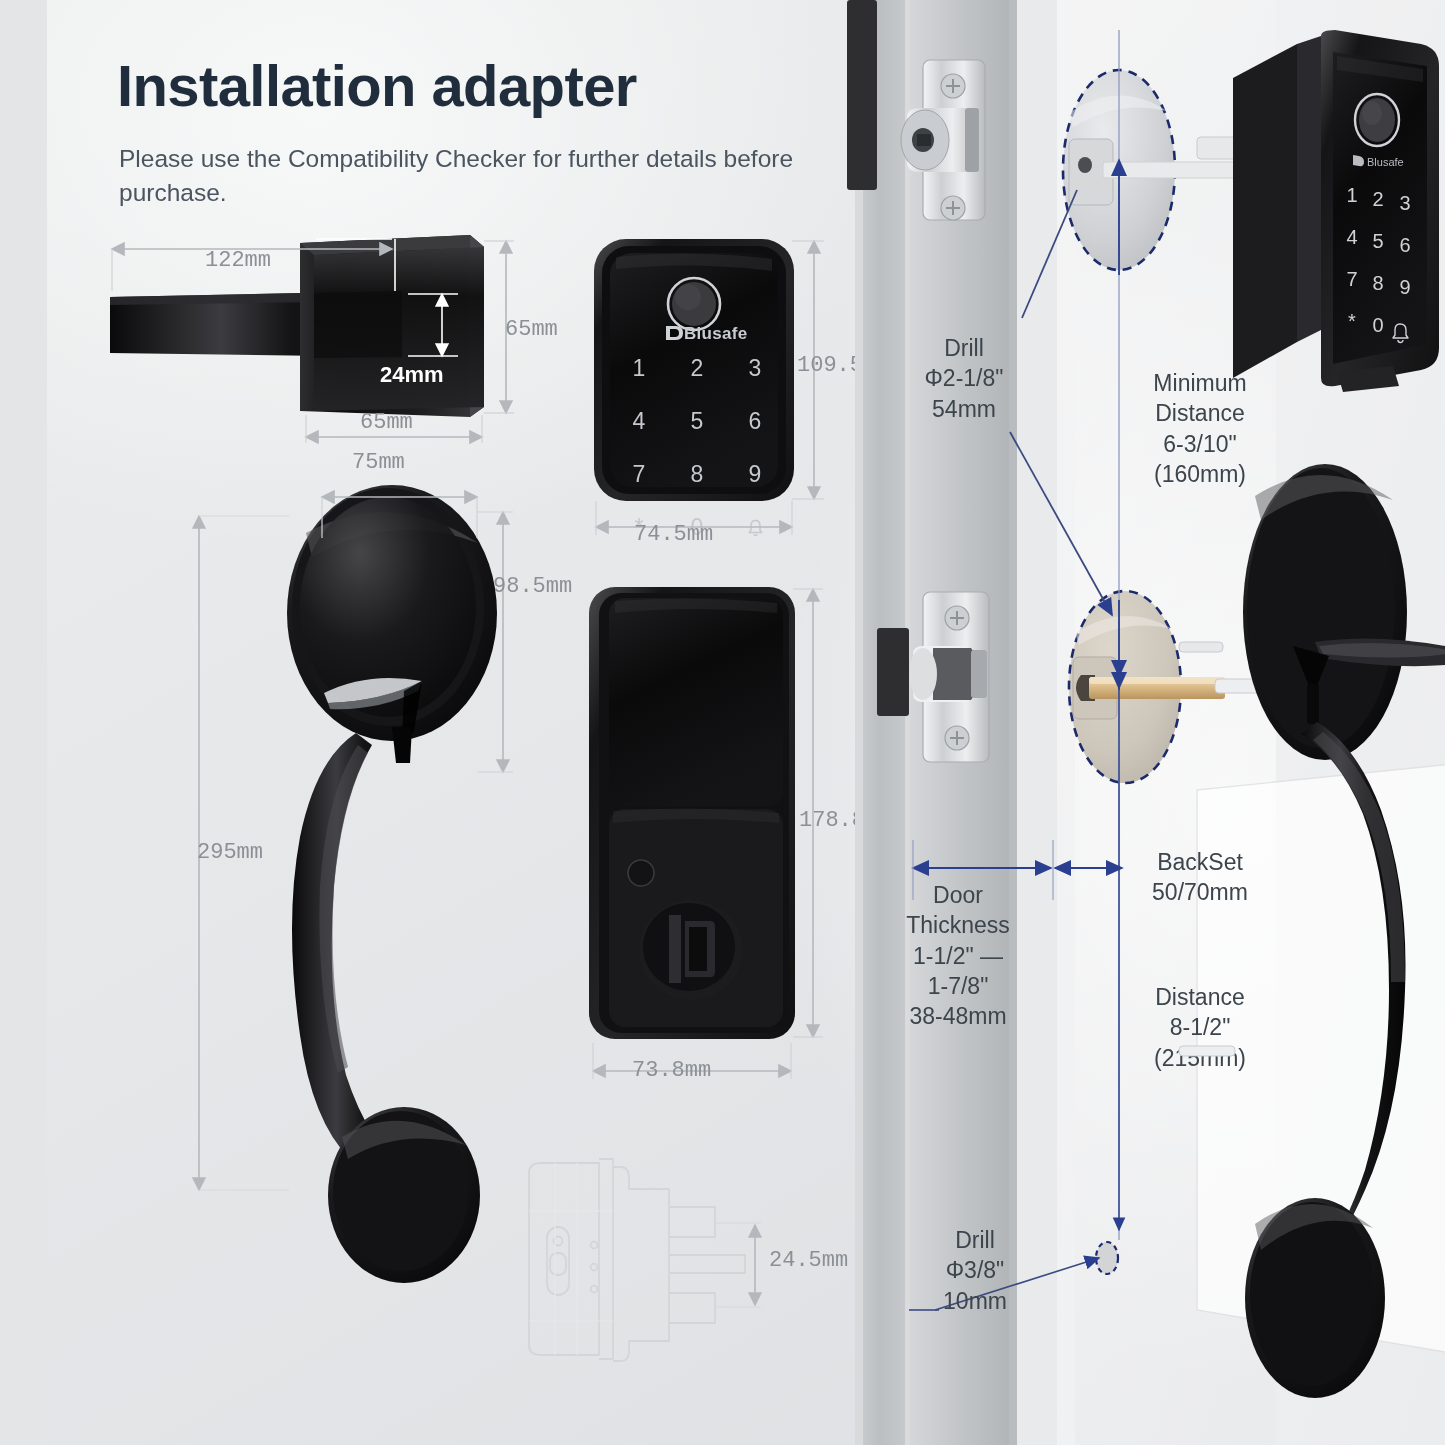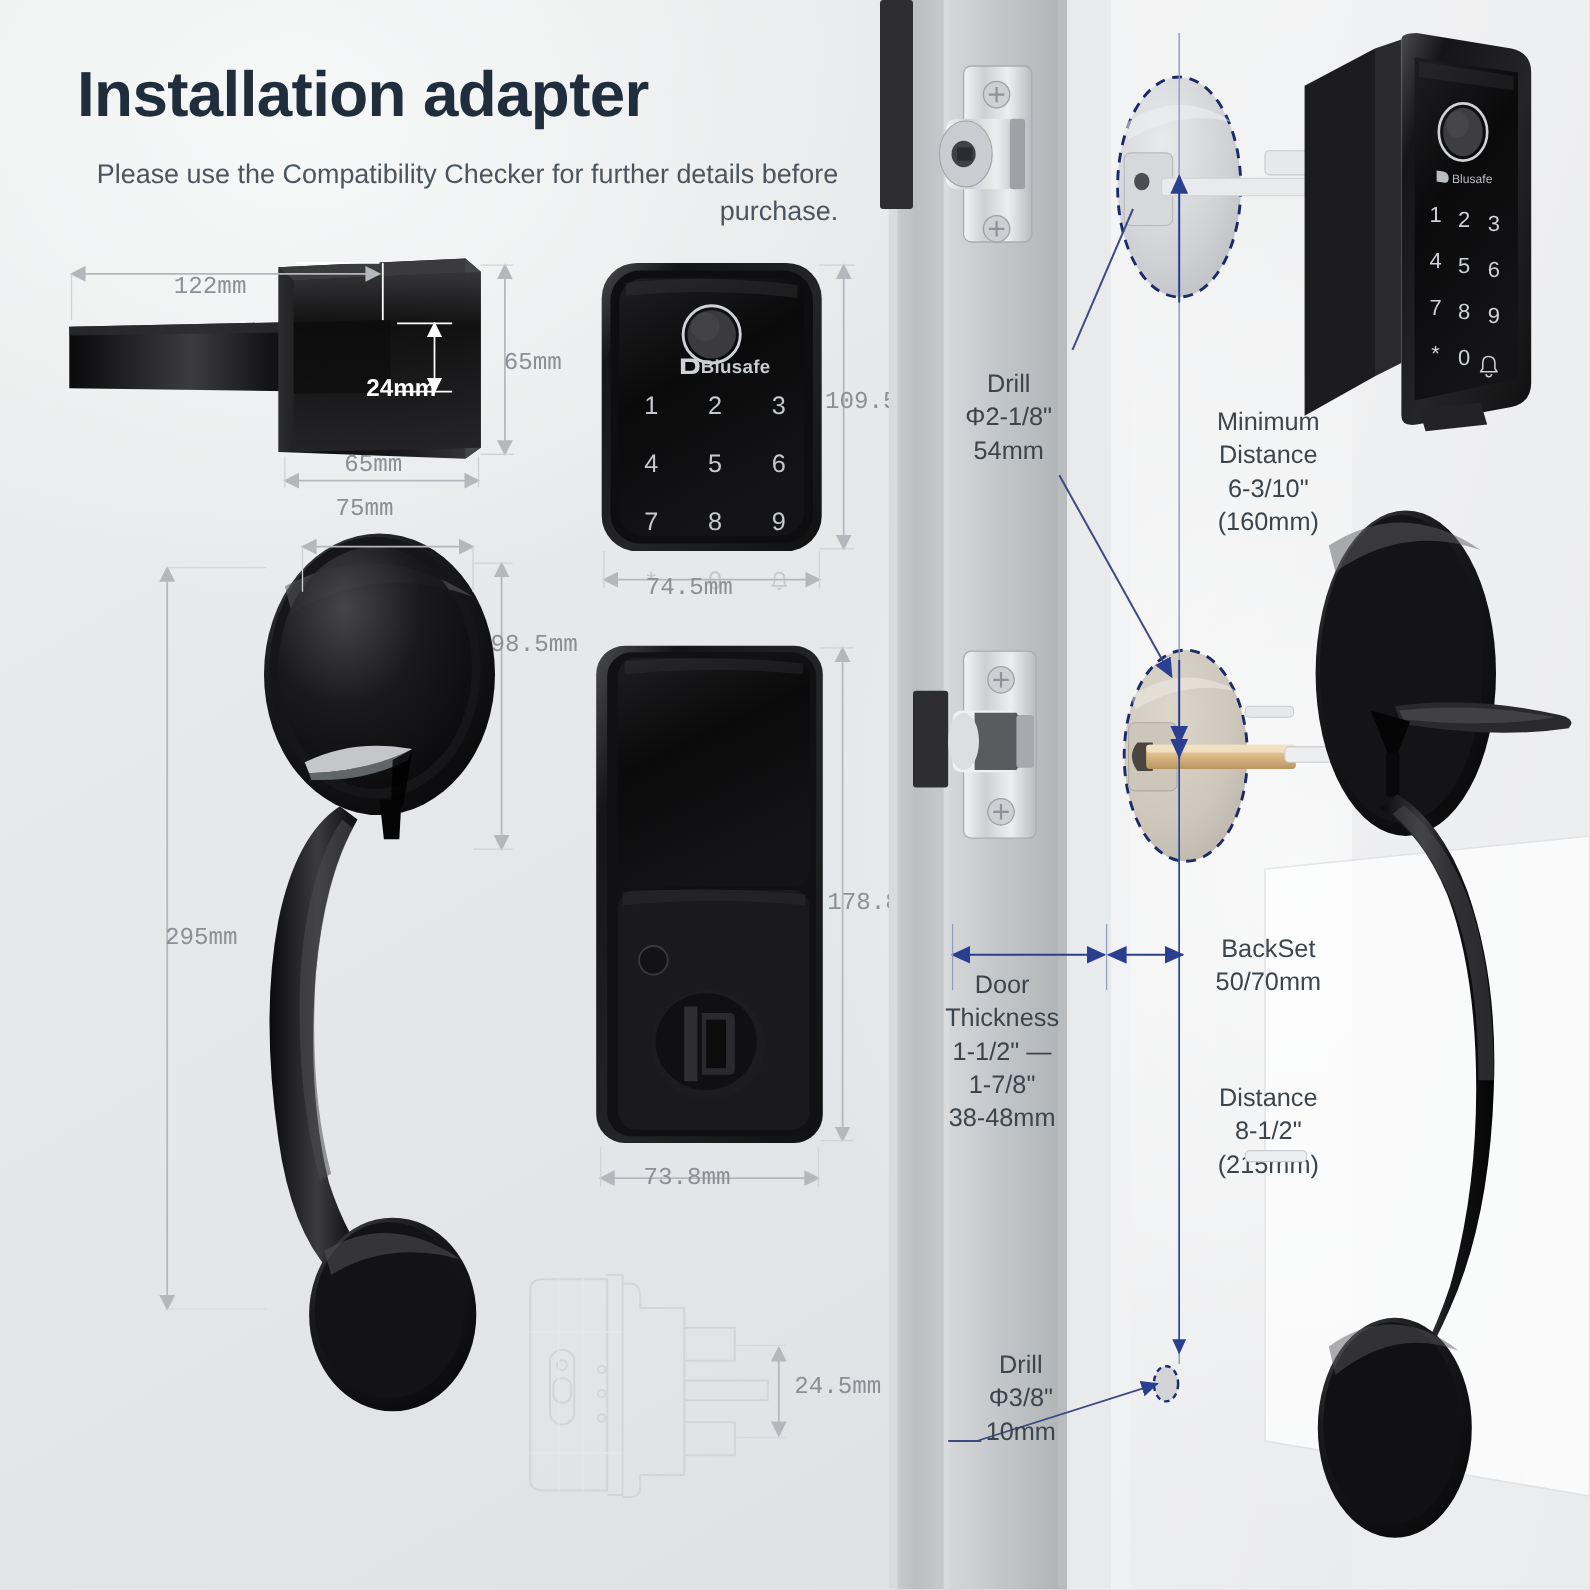--- a/index.html
+++ b/index.html
@@ -7,33 +7,34 @@
     width:1445px;height:1445px;overflow:hidden;
     font-family:"Liberation Sans",sans-serif;
     background:#e4e5e7;
   }
   #stage{
     position:relative;width:1229px;height:1445px;
     background:
       radial-gradient(ellipse 900px 700px at 22% 8%, #f7f8f8 0%, rgba(247,248,248,0) 62%),
       radial-gradient(ellipse 700px 900px at 96% 55%, #fafafa 0%, rgba(250,250,250,0) 65%),
       linear-gradient(150deg,#eceded 0%,#e6e7e9 48%,#dfe0e3 100%);
+    margin-left: 47px;
   }
   .abs{position:absolute;}
   svg{display:block;overflow:visible;}
 
   
   #title{
     left:70px;top:52px;
     font-size:58px;font-weight:700;color:#1f2d3d;letter-spacing:-0.6px;
     white-space:nowrap;
   }
   #subtitle{
     left:72px;top:142px;width:690px;
-    font-size:24.5px;color:#4a5560;line-height:1.38;text-align:right;
+    font-size:24.5px;color:#4a5560;line-height:1.38;
   }
   .dim{
     font-size:22px;color:#8b9096;white-space:nowrap;
     font-family:Liberation Mono, monospace;
   }
   .dim-white{font-size:22px;color:#ffffff;font-weight:700;white-space:nowrap;}
   .note{
     font-size:23px;color:#3c444c;line-height:1.32;white-space:pre-line;text-align:center;
   }
   .note.right{text-align:center;}
@@ -165,21 +166,21 @@
 
     <line x1="404" y1="16" x2="404" y2="188" stroke="#b4b8bc" stroke-width="1.6" marker-start="url(#aGs)" marker-end="url(#aG)"></line>
     <line x1="382" y1="16" x2="412" y2="16" stroke="#cfd2d5" stroke-width="1.2"></line>
     <line x1="382" y1="188" x2="412" y2="188" stroke="#cfd2d5" stroke-width="1.2"></line>
 
     <line x1="204" y1="212" x2="380" y2="212" stroke="#b4b8bc" stroke-width="1.6" marker-start="url(#aGs)" marker-end="url(#aG)"></line>
     <line x1="204" y1="190" x2="204" y2="218" stroke="#cfd2d5" stroke-width="1.2"></line>
     <line x1="380" y1="190" x2="380" y2="218" stroke="#cfd2d5" stroke-width="1.2"></line>
   </svg>
   <div class="abs dim" style="left:158px;top:248px">122mm</div>
-  <div class="abs dim-white" style="left:333px;top:340px">24mm</div>
+  <div class="abs dim-white" style="left:333px;top:362px">24mm</div>
   <div class="abs dim" style="left:458px;top:317px">65mm</div>
   <div class="abs dim" style="left:313px;top:410px">65mm</div>
 
   <svg class="abs" style="left:225px;top:495px;width:260px;height:700px">
 
     <ellipse cx="120" cy="118" rx="105" ry="128" fill="url(#roseG)"></ellipse>
     <ellipse cx="116" cy="112" rx="96" ry="119" fill="#161618"></ellipse>
     <path d="M34,38 Q120,-8 206,48 Q120,16 40,62 Z" fill="#5c5c60" opacity="0.55"></path>
     <ellipse cx="116" cy="112" rx="88" ry="110" fill="url(#roseG)" opacity="0.9"></ellipse>
 

